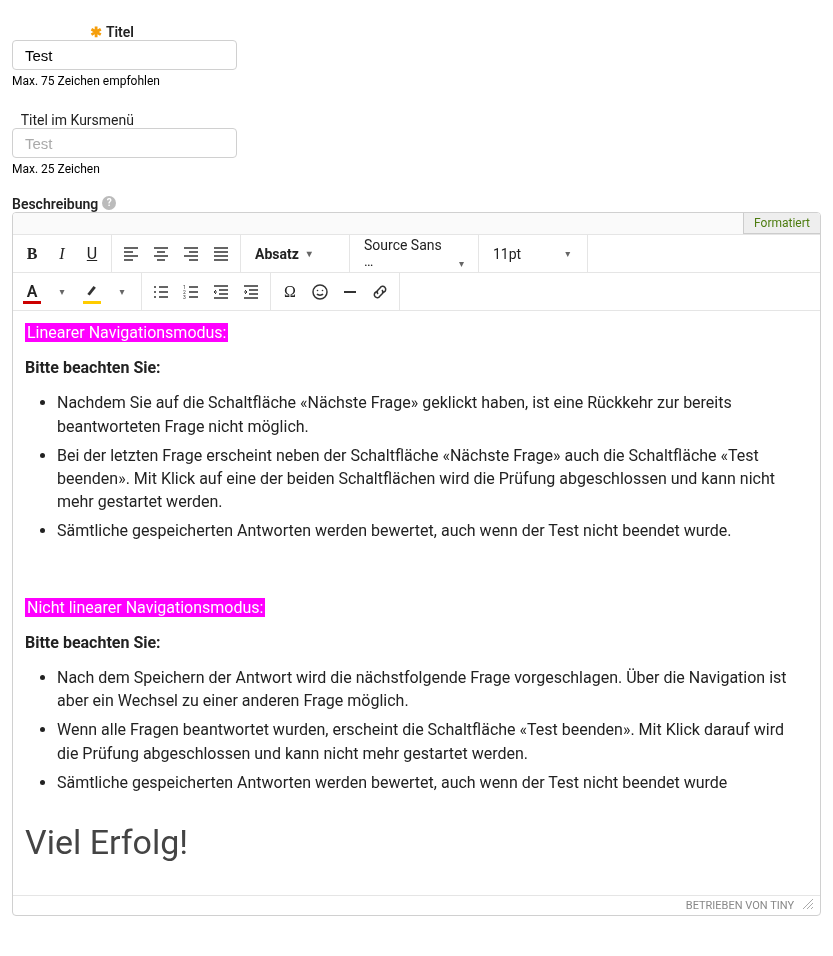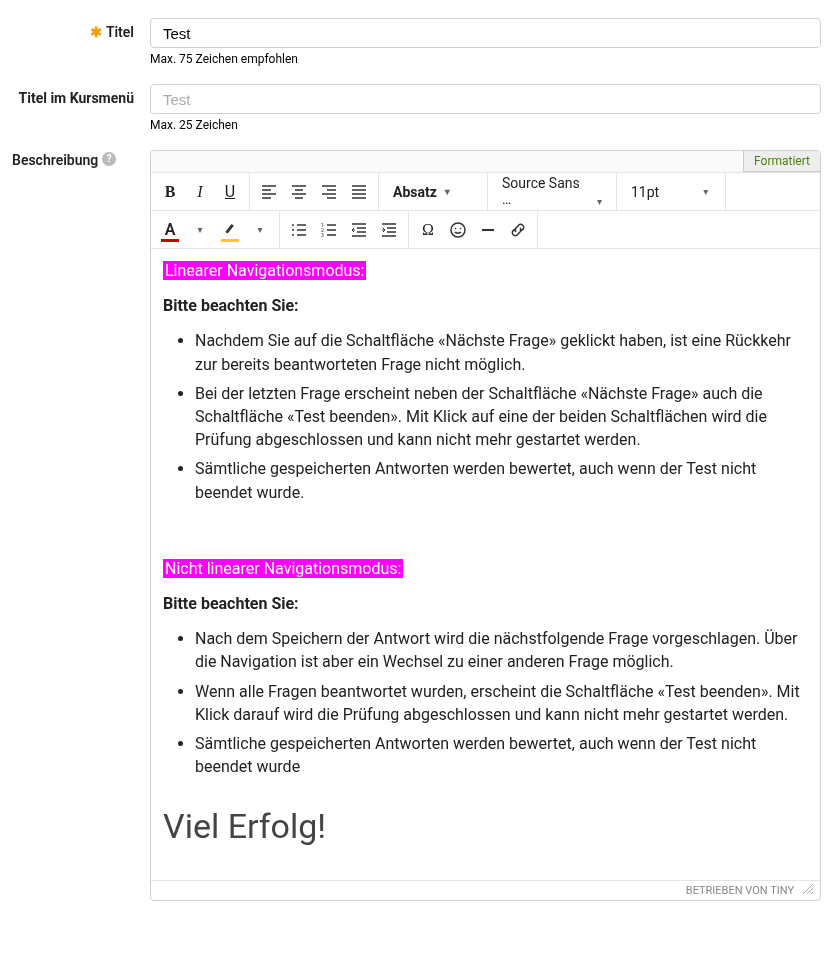--- a/index.html
+++ b/index.html
@@ -8,30 +8,31 @@
     font-size: 14px;
     color: #222;
     margin: 0;
     padding: 18px 12px;
     background: #fff;
   }
   .form-row {
     display: flex;
     align-items: flex-start;
     margin-bottom: 18px;
+    flex-direction: column;
   }
   .label-col {
     width: 138px;
     text-align: right;
     padding-right: 16px;
     padding-top: 6px;
     font-weight: 600;
     font-size: 14px;
   }
-  .label-col.plain { font-weight: 700; }
+  .label-col.plain { font-weight: 400; }
   .field-col { flex: 1; }
   .required { color: #f59e0b; margin-right: 4px; }
   .help-text {
     font-size: 12px;
     color: #000000;
     margin-top: 4px;
   }
   input[type=text] {
     width: 100%;
     padding: 8px 12px;

